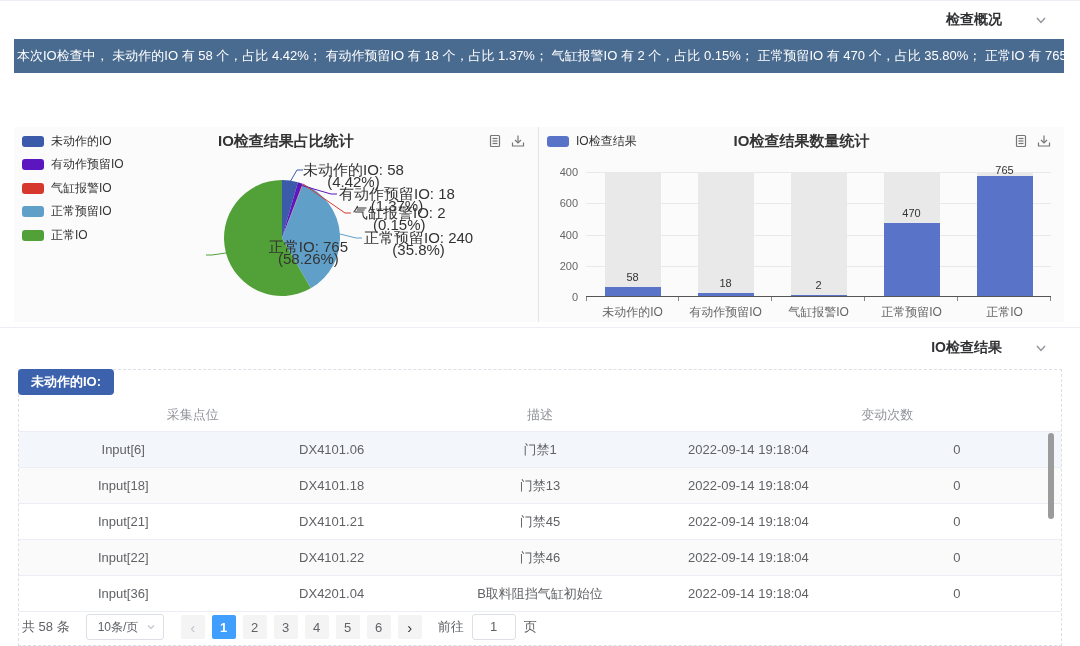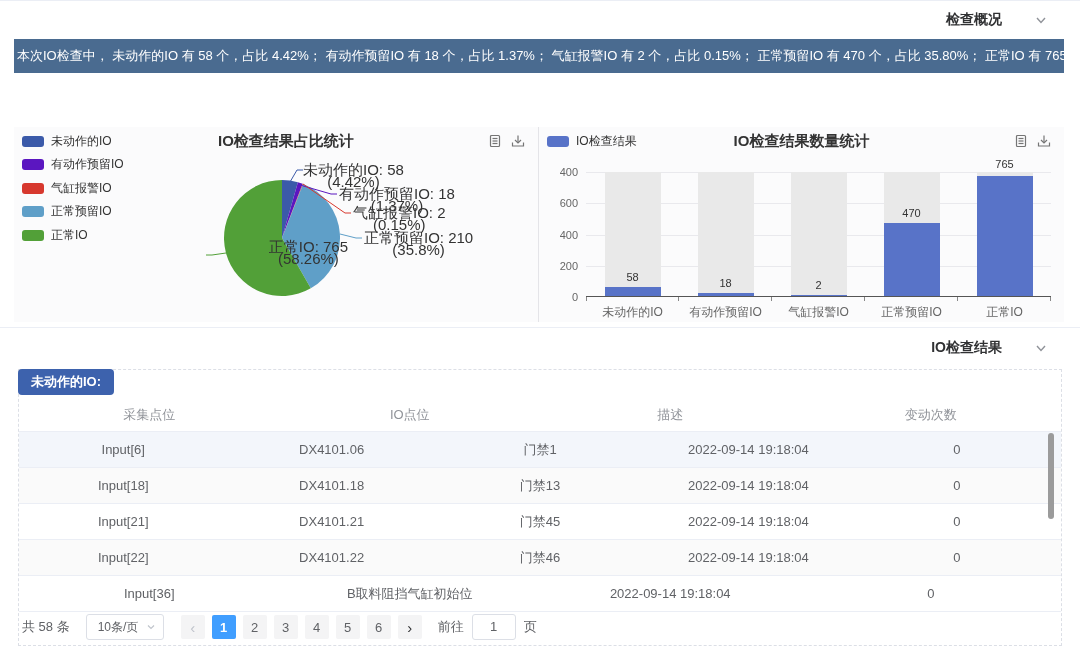--- a/index.html
+++ b/index.html
@@ -146,21 +146,21 @@
           </div>
           <div class="pie-label" style="left: 325px; top: 61px;">
             <div>有动作预留IO: 18</div>
             <div>(1.37%)</div>
           </div>
           <div class="pie-label" style="left: 339px; top: 80px;">
             <div>气缸报警IO: 2</div>
             <div>(0.15%)</div>
           </div>
           <div class="pie-label" style="left: 350px; top: 105px;">
-            <div>正常预留IO: 210</div>
+            <div>正常预留IO: 240</div>
             <div>(35.8%)</div>
           </div>
           <div class="pie-label" style="right: 190px; top: 114px;">
             <div>正常IO: 765</div>
             <div>(58.26%)</div>
           </div>
         </div>
     </div>
 
     <div class="panel bar-panel">
@@ -220,21 +220,21 @@
             <div class="band">
               <div class="bgcol"></div>
               <div class="barfill" style="height: 73.4375px; background: rgb(88, 115, 200);"></div>
               <div class="bval" style="bottom: 77.4375px;">470</div>
               <div class="bcat">正常预留IO</div>
               <div class="xtick" style="right: 0px;"></div>
             </div>
             <div class="band">
               <div class="bgcol"></div>
               <div class="barfill" style="height: 119.531px; background: rgb(88, 115, 200);"></div>
-              <div class="bval" style="bottom: 126px;">765</div>
+              <div class="bval" style="bottom: 120px;">765</div>
               <div class="bcat">正常IO</div>
               <div class="xtick" style="right: 0px;"></div>
             </div>
           </div>
         </div>
     </div>
 
   </div>
 
   <div class="divider2"></div>
@@ -244,21 +244,20 @@
     <svg class="chev" width="14" height="14" viewBox="0 0 14 14">
         <polyline points="3,5 7,9.5 11,5"></polyline>
       </svg>
   </div>
 
   <div class="results">
     <div class="badge">未动作的IO:</div>
     <div class="tbl" id="tbl">
         <div class="trow head">
           <div class="tcell">采集点位</div>
-          <div class="tcell">IO点位</div>
           <div class="tcell">描述</div>
           <div class="tcell">变动次数</div>
         </div>
         <div class="trow body" style="background: rgb(243, 246, 251);">
           <div class="tcell">Input[6]</div>
           <div class="tcell">DX4101.06</div>
           <div class="tcell">门禁1</div>
           <div class="tcell">2022-09-14 19:18:04</div>
           <div class="tcell">0</div>
         </div>
@@ -278,20 +277,21 @@
         </div>
         <div class="trow body" style="background: rgb(250, 250, 250);">
           <div class="tcell">Input[22]</div>
           <div class="tcell">DX4101.22</div>
           <div class="tcell">门禁46</div>
           <div class="tcell">2022-09-14 19:18:04</div>
           <div class="tcell">0</div>
         </div>
         <div class="trow body" style="background: rgb(255, 255, 255);">
           <div class="tcell">Input[36]</div>
+          <div class="tcell">DX4201.04</div>
           <div class="tcell">B取料阻挡气缸初始位</div>
           <div class="tcell">2022-09-14 19:18:04</div>
           <div class="tcell">0</div>
         </div>
       </div>
     <div class="thumb"></div>
 
     <div class="pager">
       <span class="ptotal">共 58 条</span>
       <span class="psel">

